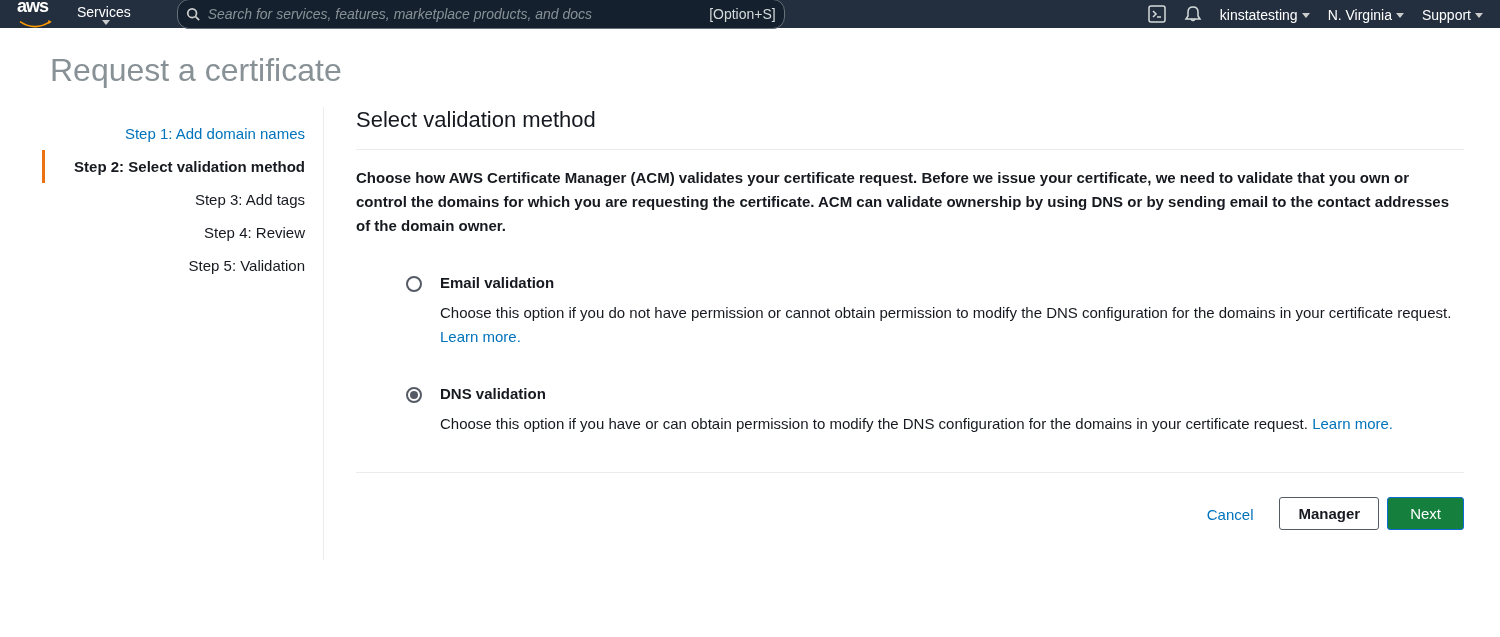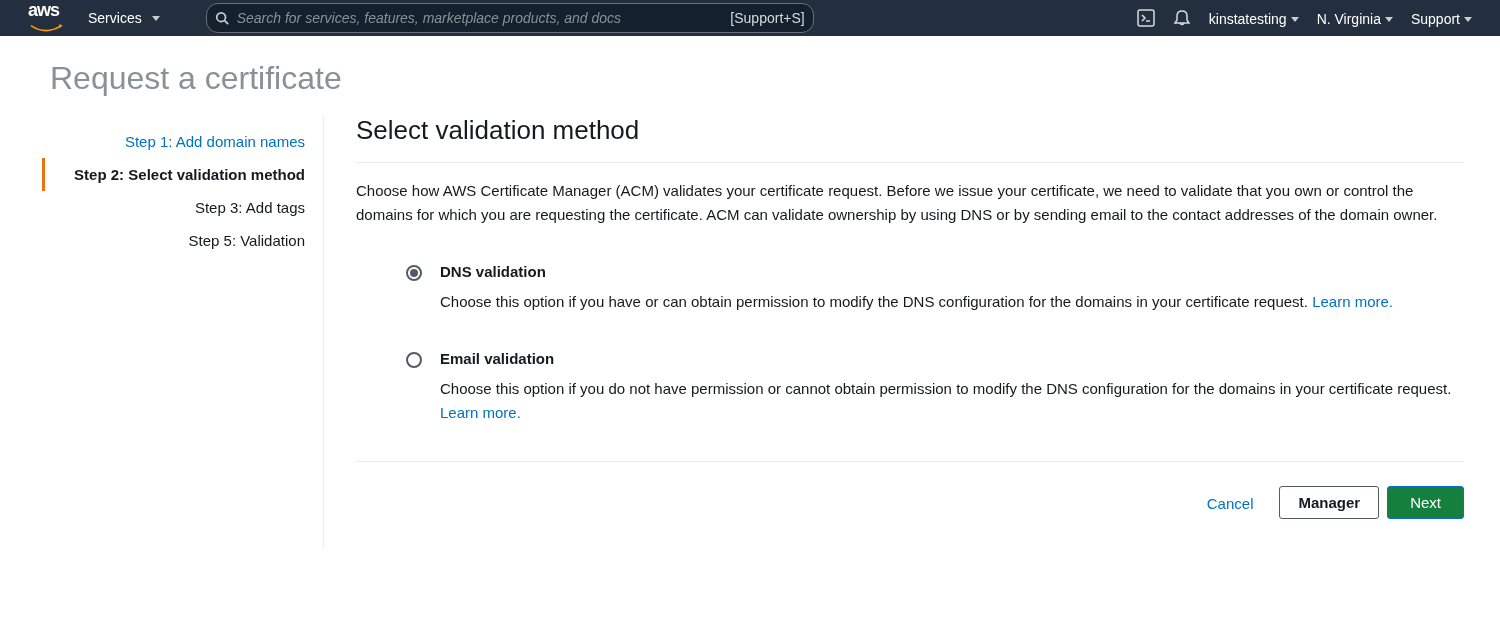--- a/index.html
+++ b/index.html
@@ -1,23 +1,23 @@
 <!DOCTYPE html>
 <html><head>
 <meta charset="utf-8">
 <style>
   * { box-sizing: border-box; margin: 0; padding: 0; }
   body { font-family: "Amazon Ember", "Helvetica Neue", Arial, sans-serif; font-size: 14px; color: #16191f; background: #fff; }
   
   
-  .header { background: #232f3e; height: 36px; display: flex; align-items: center; padding: 0 28px; color: #fff; }
+  .header { background: #232f3e; height: 28px; display: flex; align-items: center; padding: 0 17px; color: #fff; }
   .aws-logo { display: flex; align-items: center; margin-right: 24px; }
   .aws-logo-text { font-family: "Amazon Ember", Arial; font-weight: bold; font-size: 18px; color: #fff; letter-spacing: -1px; }
   .aws-swoosh { position: relative; display:inline-block; width: 36px; height: 10px; margin-top:-2px; }
-  .services { display: flex; align-items: center; margin-right: 40px; cursor: pointer; }
+  .services { display: flex; align-items: center; margin-right: 40px; cursor: pointer; flex-direction: column; }
   .services span { margin-right: 6px; }
   .caret { display:inline-block; width:0; height:0; border-left:4px solid transparent; border-right:4px solid transparent; border-top:5px solid #ccc; vertical-align: middle; margin-left:4px;}
   .search-wrap { flex: 0 1 608px; display:flex; align-items:center; background: #14202e; border: 1px solid #687078; border-radius: 12px; height: 30px; padding: 0 8px; }
   .search-icon { width:14px; height:14px; margin-right:8px; color:#ccc; }
   .search-input { flex:1; background: transparent; border:none; outline:none; color:#d5dbdb; font-style: italic; font-size: 14px; }
   .search-input::placeholder { color:#879196; font-style: italic; }
   .search-shortcut { color:#d5dbdb; font-size:14px; margin-left:8px; }
   .header-spacer { flex: 1; }
   .header-right { display:flex; align-items:flex-end; gap: 18px; }
   .header-icon { width:18px; height:18px; color:#d5dbdb; cursor:pointer; }
@@ -29,23 +29,23 @@
   
   
   .layout { display:flex; padding: 0 34px; }
   .sidebar { width: 290px; flex-shrink:0; padding: 10px 14px 0 14px; border-right: 1px solid #eaeded; }
   .step-item { padding: 8px 4px; font-size: 15px; cursor:pointer;text-align:right; }
   .step-item.link { color: #0073bb; }
   .step-item.active { font-weight: bold; color: #16191f; border-left: 3px solid #ec7211; padding-left: 6px; margin-left:-6px; }
   .step-item.future { color: #16191f; }
   
   .main { flex:1; padding: 0 0 0 32px; max-width: 1140px; }
-  .section-title { font-size: 26px; font-weight: 400; color: #16191f; margin-bottom: 16px; }
+  .section-title { font-size: 22px; font-weight: 400; color: #16191f; margin-bottom: 16px; }
   .divider { border: none; border-top: 1px solid #eaeded; margin: 0 0 16px 0; }
-  .description { font-size: 15px; line-height: 1.6; color: #16191f; margin-bottom: 36px; }
+  .description { font-size: 15px; line-height: 1.6; color: #16191f; margin-bottom: 36px; font-weight: bold; }
   
   .options { padding-left: 50px; }
   .option { display:flex; align-items:flex-start; margin-bottom: 36px; }
   .radio { width:16px; height:16px; border: 2px solid #545b64; border-radius:50%; margin-right: 18px; margin-top: 2px; flex-shrink:0; display:flex; align-items:center; justify-content:center; cursor:pointer; position:relative;}
   .radio.selected { border-color: #545b64; }
   .radio.selected::after { content:""; width:8px; height:8px; border-radius:50%; background:#545b64; }
   .option-body { flex:1; }
   .option-title { font-weight: bold; font-size: 15px; margin-bottom: 10px; }
   .option-desc { font-size: 15px; line-height: 1.6; color: #16191f; }
   .learn-more { color: #0073bb; text-decoration: none; cursor:pointer; }
@@ -73,21 +73,21 @@
   <div class="services">
     <span>Services</span>
     <span class="caret"></span>
   </div>
   <div class="search-wrap">
     <svg class="search-icon" viewBox="0 0 16 16">
         <circle cx="7" cy="7" r="5" stroke="#ccc" stroke-width="2" fill="none"></circle>
         <line x1="11" y1="11" x2="15" y2="15" stroke="#ccc" stroke-width="2"></line>
       </svg>
     <input class="search-input" type="text" placeholder="Search for services, features, marketplace products, and docs" style="">
-    <span class="search-shortcut">[Support+S]</span>
+    <span class="search-shortcut">[Option+S]</span>
   </div>
   <div class="header-spacer"></div>
   <div class="header-right">
     <svg class="header-icon" viewBox="0 0 18 18">
         <rect x="1" y="1" width="16" height="16" rx="2" stroke="#d5dbdb" stroke-width="1.5" fill="none"></rect>
         <path d="M5 6 L8 9 L5 12" stroke="#d5dbdb" stroke-width="1.5" fill="none"></path>
         <line x1="9" y1="12" x2="13" y2="12" stroke="#d5dbdb" stroke-width="1.5"></line>
       </svg>
     <svg class="header-icon" viewBox="0 0 18 18">
         <path d="M9 2 C6 2 4 4 4 7 L4 11 L2 14 L16 14 L14 11 L14 7 C14 4 12 2 9 2 Z" stroke="#d5dbdb" stroke-width="1.5" fill="none"></path>
@@ -110,45 +110,46 @@
 
 <div class="page-title-wrap">
   <h1 class="page-title">Request a certificate</h1>
 </div>
 
 <div class="layout">
   <nav class="sidebar">
     <div class="step-item link">Step 1: Add domain names</div>
     <div class="step-item active">Step 2: Select validation method</div>
     <div class="step-item future">Step 3: Add tags</div>
+    <div class="step-item future">Step 4: Review</div>
     <div class="step-item future">Step 5: Validation</div>
   </nav>
 
   <main class="main">
     <h2 class="section-title">Select validation method</h2>
     <hr class="divider">
     <p class="description">Choose how AWS Certificate Manager (ACM) validates your certificate request. Before we issue your certificate, we need to validate that you own or control the domains for which you are requesting the certificate. ACM can validate ownership by using DNS or by sending email to the contact addresses of the domain owner.</p>
 
     <div class="options">
       <div class="option">
+        <div class="radio"></div>
+        <div class="option-body">
+          <div class="option-title">Email validation</div>
+          <div class="option-desc">
+            <span>Choose this option if you do not have permission or cannot obtain permission to modify the DNS configuration for the domains in your certificate request. </span><a class="learn-more">Learn more.</a>
+          </div>
+        </div>
+      </div>
+
+      <div class="option">
         <div class="radio selected"></div>
         <div class="option-body">
           <div class="option-title">DNS validation</div>
           <div class="option-desc">
             <span>Choose this option if you have or can obtain permission to modify the DNS configuration for the domains in your certificate request. </span><a class="learn-more">Learn more.</a>
-          </div>
-        </div>
-      </div>
-
-      <div class="option">
-        <div class="radio"></div>
-        <div class="option-body">
-          <div class="option-title">Email validation</div>
-          <div class="option-desc">
-            <span>Choose this option if you do not have permission or cannot obtain permission to modify the DNS configuration for the domains in your certificate request. </span><a class="learn-more">Learn more.</a>
           </div>
         </div>
       </div>
     </div>
 
     <hr class="footer-divider">
     <div class="footer-actions">
       <button class="btn btn-cancel">Cancel</button>
       <button class="btn btn-prev">Manager</button>
       <button class="btn btn-next">Next</button>

